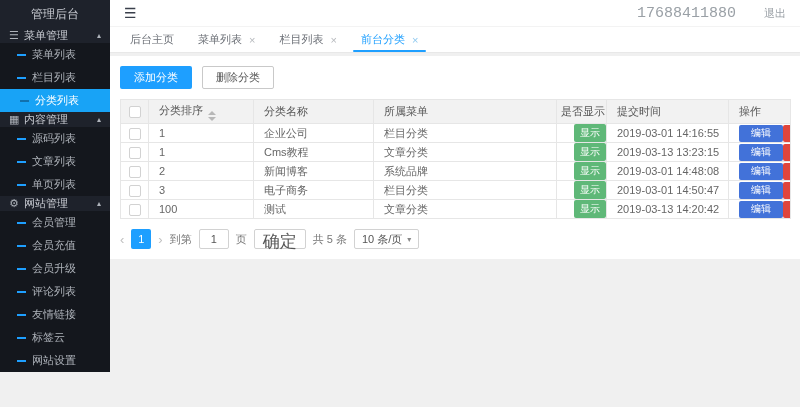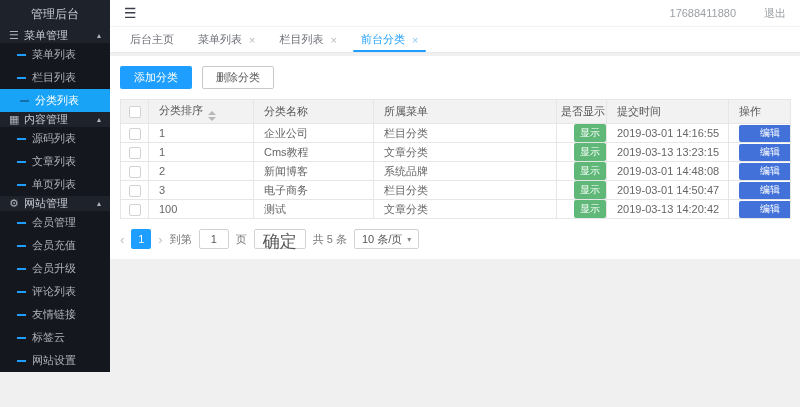--- a/index.html
+++ b/index.html
@@ -22,21 +22,21 @@
   .sub-item .dash { width: 9px; height: 2px; background: #1E9FFF; margin-right: 6px; flex: none; }
   .sub-item.active { background: #18a3f6; color: #fff; padding-left: 20px; }
   .sub-item.active .dash { background: #1170ad; }
   .side-fill { flex: 1; background: #1e222b; }
 
   
   .main { flex: 1; display: flex; flex-direction: column; min-width: 0; }
   .topbar { height: 27px; background: #fff; display: flex; align-items: center; padding: 0 14px; border-bottom: 1px solid #f3f3f3; }
   .hamburger { font-size: 14px; color: #3a3f4b; cursor: pointer; }
   .topbar .spacer { flex: 1; }
-  .phone { font-size: 11px; color: #9aa0a6; margin-right: 28px; cursor: pointer; }
+  .phone { font-size: 15px; color: #9aa0a6; margin-right: 28px; cursor: pointer; font-family: Liberation Mono, monospace; }
   .logout { font-size: 11px; color: #9aa0a6; cursor: pointer; }
 
   .tabbar { height: 26px; background: #fff; border-bottom: 1px solid #e8e8e8; display: flex; align-items: stretch; padding-left: 8px; font-size: 11px; }
   .tab { display: flex; align-items: center; padding: 0 12px; color: #6b6f76; cursor: pointer; position: relative; white-space: nowrap; }
   .tab .x { margin-left: 7px; color: #b6b9bd; font-style: normal; font-size: 11px; }
   .tab.active { color: #1E9FFF; }
   .tab.active .x { color: #8fc9ef; }
   .tab.active::after { content: ""; position: absolute; left: 4px; right: 4px; bottom: 0; height: 2px; background: #1E9FFF; border-radius: 1px; }
 
   .content { flex: 1; background: #f0f0f0; padding-top: 3px; }
@@ -57,21 +57,21 @@
   .cb { display: inline-block; width: 12px; height: 12px; border: 1px solid #d2d2d2; border-radius: 2px; background: #fff; vertical-align: middle; cursor: pointer; }
 
   .sort { display: inline-flex; flex-direction: column; gap: 2px; margin-left: 5px; vertical-align: -1px; }
   .sort i { display: block; width: 0; height: 0; border-left: 4px solid transparent; border-right: 4px solid transparent; }
   .sort .up { border-bottom: 4px solid #b8b8b8; }
   .sort .down { border-top: 4px solid #b8b8b8; }
 
   .badge { display: inline-block; background: #5FB878; color: #fff; font-size: 10px; padding: 2px 6px; border-radius: 2px; cursor: pointer; margin-left: 13px; }
   .checkmark { display: inline-block; width: 14px; height: 14px; border: 1px solid #e0e0e0; background: #fdfdfd; color: #9cb89c; font-size: 10px; line-height: 13px; text-align: center; vertical-align: middle; margin-left: 3px; border-radius: 2px; cursor: pointer; }
 
-  .btn-xs { height: 17px; padding: 0 21px; font-size: 10px; border: none; border-radius: 2px; color: #fff; cursor: pointer; margin-right: 0; font-family: inherit; }
+  .btn-xs { height: 17px; padding: 0 12px; font-size: 10px; border: none; border-radius: 2px; color: #fff; cursor: pointer; margin-right: 0; font-family: inherit; }
   .btn-xs.edit { background: #4272d9; }
   .btn-xs.del { background: #e0453c; }
 
   .pager { display: flex; align-items: center; gap: 7px; margin-top: 10px; font-size: 11px; color: #777; }
   .page-arrow { color: #c0c0c0; font-size: 13px; cursor: pointer; }
   .page-num { background: #1E9FFF; color: #fff; min-width: 20px; height: 20px; line-height: 20px; text-align: center; border-radius: 2px; cursor: pointer; }
   .goto-input { width: 30px; height: 20px; border: 1px solid #d2d2d2; text-align: center; font-size: 11px; border-radius: 2px; color: #555; font-family: inherit; }
   .confirm-btn { height: 20px; padding: 0 8px; background: #fff; border: 1px solid #d2d2d2; font-size: 17px; border-radius: 2px; color: #555; cursor: pointer; font-family: inherit; }
   .per-page { height: 20px; display: inline-flex; align-items: center; gap: 5px; padding: 0 7px; border: 1px solid #d2d2d2; border-radius: 2px; background: #fff; color: #555; cursor: pointer; }
   .per-page .dd { font-size: 8px; color: #888; }

